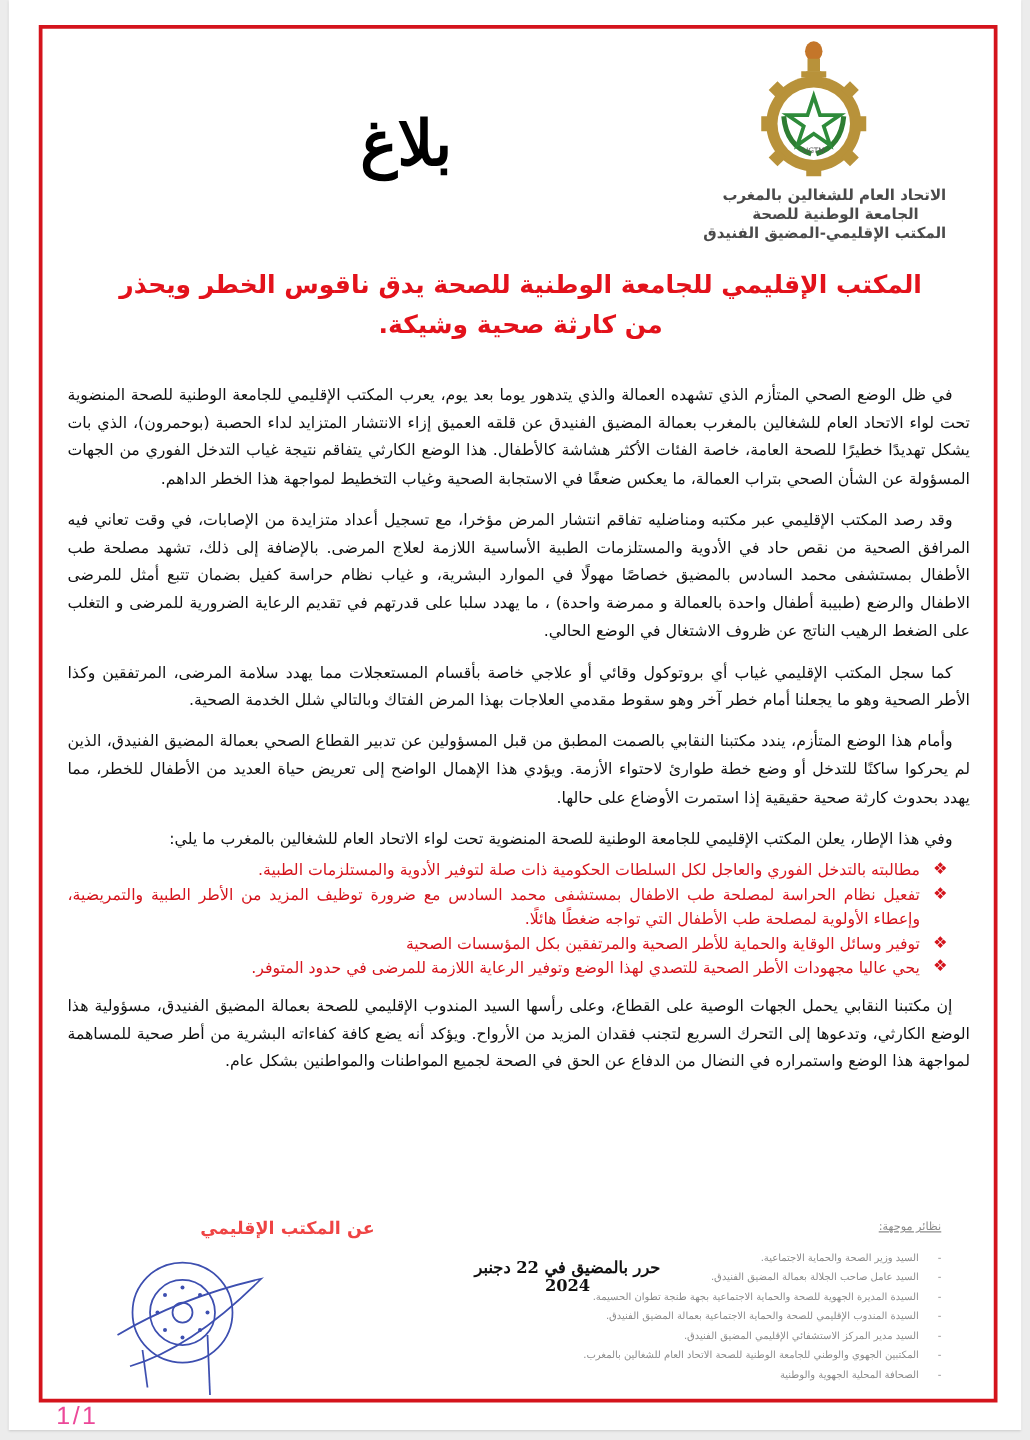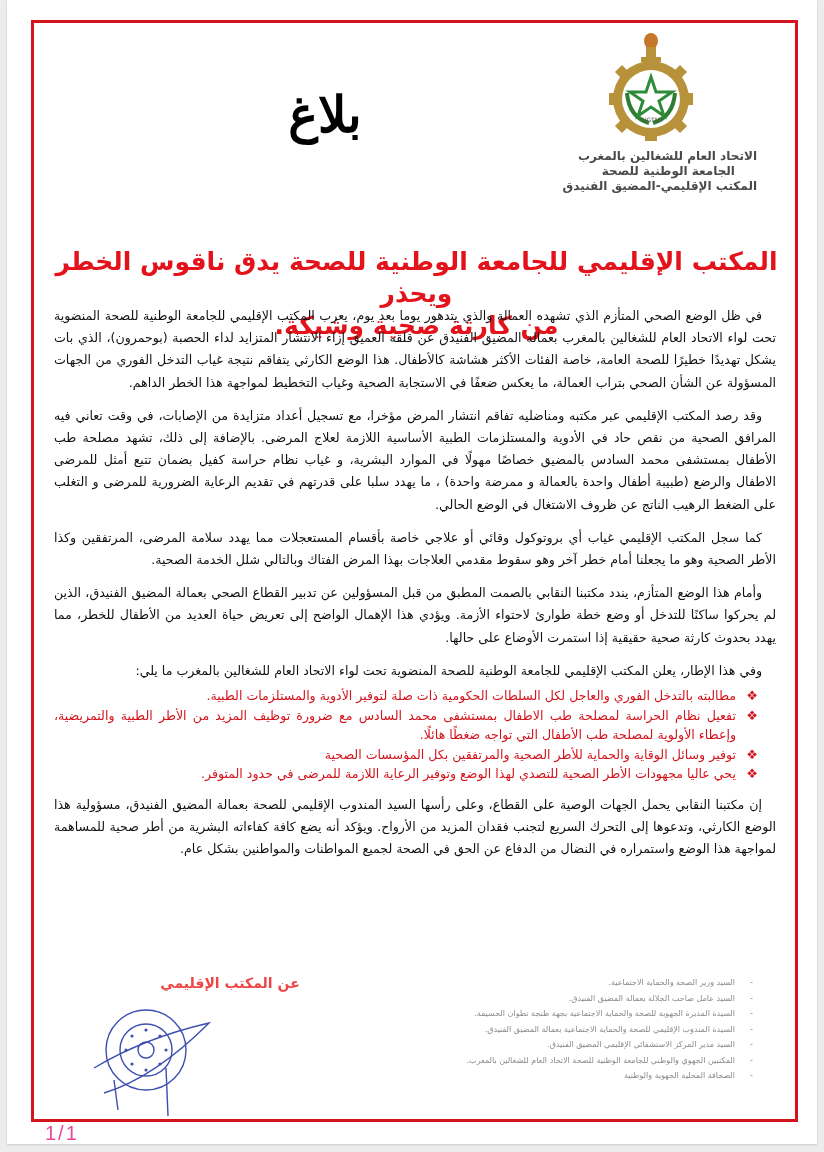--- a/index.html
+++ b/index.html
@@ -42,21 +42,21 @@
     .announce {
       position: absolute; left: 226px; top: 62px; width: 130px;
       text-align: center;
       font-family: "DejaVu Serif", serif; font-weight: bold;
       font-size: 50px; color: #000; direction: rtl;
     }
     .headline {
       position: absolute; left: 20px; top: 188px; width: 725px;
       direction: rtl; text-align: center;
       font-family: "DejaVu Sans", sans-serif; font-weight: bold;
-      font-size: 25px; line-height: 32px; color: #e3121b; margin-top: 35px;
+      font-size: 20px; line-height: 32px; color: #e3121b;
     }
     .body {
       position: absolute; left: 20px; top: 282px; width: 722px;
       direction: rtl; text-align: justify;
       font-family: "DejaVu Sans", sans-serif; font-weight: normal;
       font-size: 12.6px; line-height: 22.2px; color: #111;
     }
     .body p { text-indent: 14px; margin-bottom: 11px; text-align-last: right; }
     .demands {
       list-style: none; margin: 2px 18px 10px 0;
@@ -157,32 +157,34 @@
         </li>
         <li>
           <span class="bullet">❖</span>
           <span>يحي عاليا مجهودات الأطر الصحية للتصدي لهذا الوضع وتوفير الرعاية اللازمة للمرضى في حدود المتوفر.</span>
         </li>
       </ul>
       <p>إن مكتبنا النقابي يحمل الجهات الوصية على القطاع، وعلى رأسها السيد المندوب الإقليمي للصحة بعمالة المضيق الفنيدق، مسؤولية هذا الوضع الكارثي، وتدعوها إلى التحرك السريع لتجنب فقدان المزيد من الأرواح. ويؤكد أنه يضع كافة كفاءاته البشرية من أطر صحية للمساهمة لمواجهة هذا الوضع واستمراره في النضال من الدفاع عن الحق في الصحة لجميع المواطنات والمواطنين بشكل عام.</p>
     </div>
 
     <div class="cc">
+      <div class="cc-title">نظائر موجهة:</div>
       <ul>
         <li><span class="dash">-</span><span>السيد وزير الصحة والحماية الاجتماعية.</span></li>
         <li><span class="dash">-</span><span>السيد عامل صاحب الجلالة بعمالة المضيق الفنيدق.</span></li>
         <li><span class="dash">-</span><span>السيدة المديرة الجهوية للصحة والحماية الاجتماعية بجهة طنجة تطوان الحسيمة.</span></li>
         <li><span class="dash">-</span><span>السيدة المندوب الإقليمي للصحة والحماية الاجتماعية بعمالة المضيق الفنيدق.</span></li>
         <li><span class="dash">-</span><span>السيد مدير المركز الاستشفائي الإقليمي المضيق الفنيدق.</span></li>
         <li><span class="dash">-</span><span>المكتبين الجهوي والوطني للجامعة الوطنية للصحة الاتحاد العام للشغالين بالمغرب.</span></li>
         <li><span class="dash">-</span><span>الصحافة المحلية الجهوية والوطنية</span></li>
       </ul>
     </div>
 
     <div class="signoff">عن المكتب الإقليمي</div>
+    <div class="dateline">حرر بالمضيق في 22 دجنبر 2024</div>
 
     <svg class="stamp" viewBox="0 0 140 120">
       <g fill="none" stroke="#3d4fb0" stroke-width="1.4">
         <circle cx="62" cy="52" r="40"></circle>
         <circle cx="62" cy="52" r="26"></circle>
         <circle cx="62" cy="52" r="8"></circle>
         <path d="M10 70 Q60 40 125 25 Q70 80 20 95"></path>
         <line x1="82" y1="70" x2="84" y2="118"></line>
         <line x1="30" y1="82" x2="34" y2="112"></line>
       </g>

